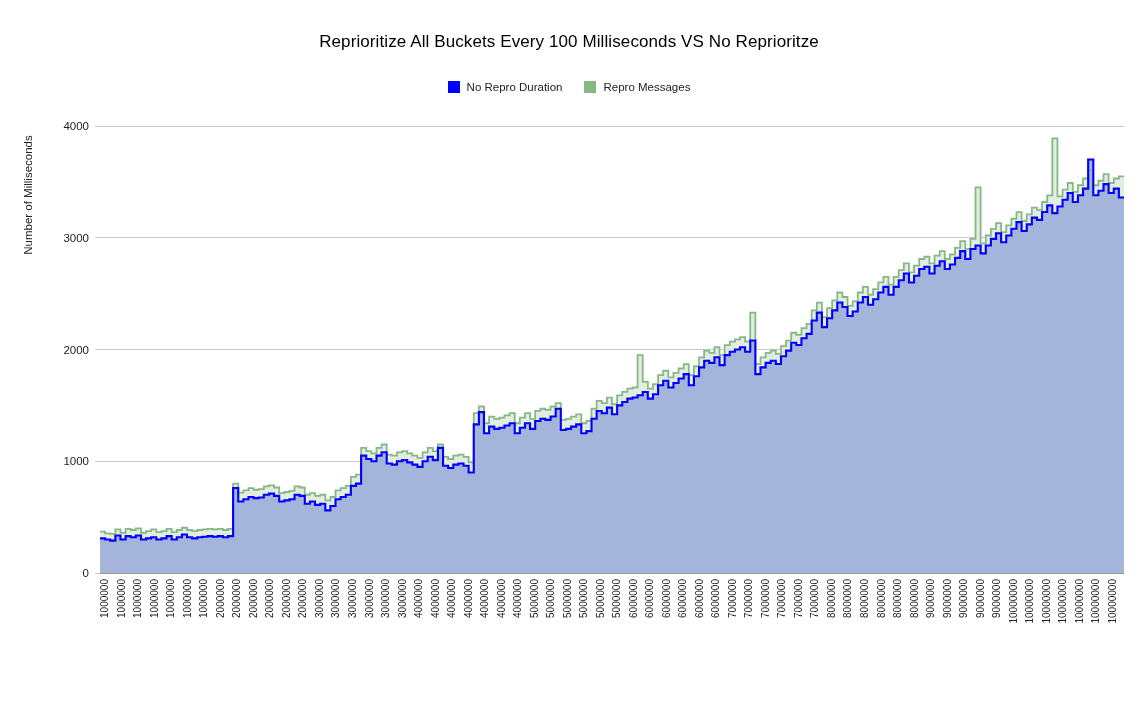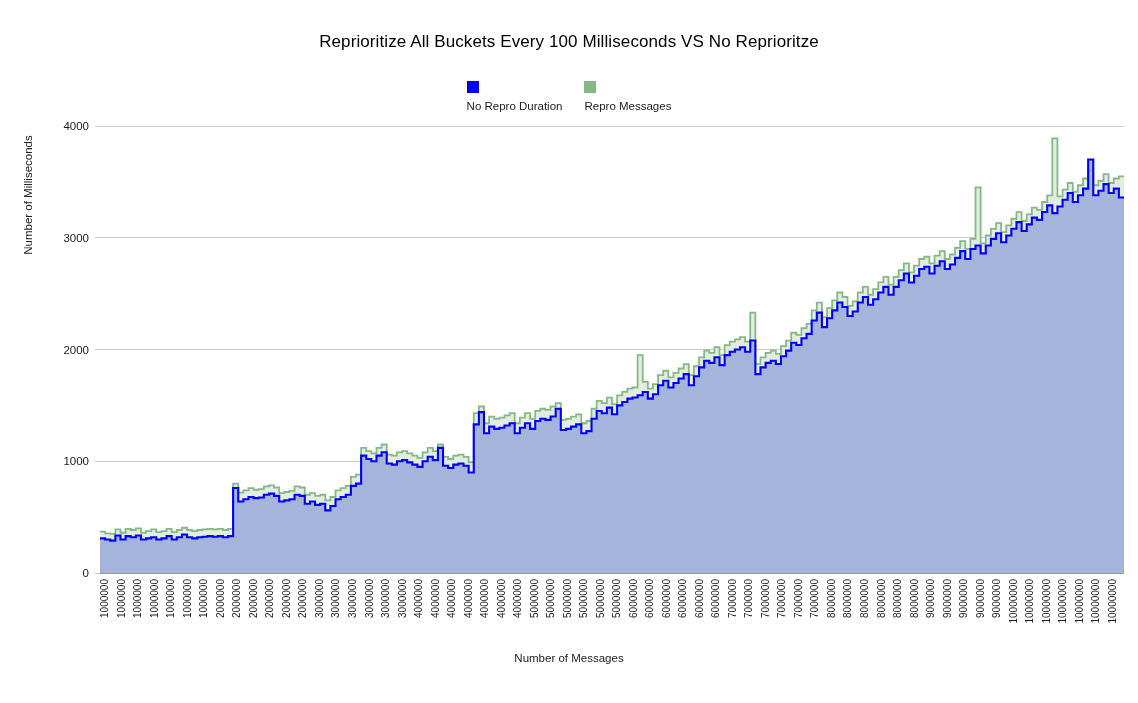--- a/index.html
+++ b/index.html
@@ -36,23 +36,22 @@
     top: 81px;
     left: 0;
     width: 1138px;
     display: flex;
     justify-content: center;
     align-items: center;
     gap: 22px;
   }
   .legend-entry {
     display: flex;
-    align-items: flex-start;
+    align-items: flex-end;
     gap: 7px;
-    flex-direction: column;
   }
   .legend-swatch {
     width: 12px;
     height: 12px;
     display: block;
   }
   .legend-label {
     font-size: 11.5px;
     color: #222222;
     white-space: nowrap;
@@ -205,15 +204,14 @@
           <text class="xtick-text" text-anchor="end" transform="translate(1066.19,579) rotate(-90)">10000000</text>
           <text class="xtick-text" text-anchor="end" transform="translate(1082.71,579) rotate(-90)">10000000</text>
           <text class="xtick-text" text-anchor="end" transform="translate(1099.23,579) rotate(-90)">10000000</text>
           <text class="xtick-text" text-anchor="end" transform="translate(1115.74,579) rotate(-90)">10000000</text>
         </g>
       </svg>
   </div>
 
   <div id="yaxis-title">Number of Milliseconds</div>
 
-  <div id="xaxis-title">Number of Messages</div>
 
 </div>
 
 </body></html>

